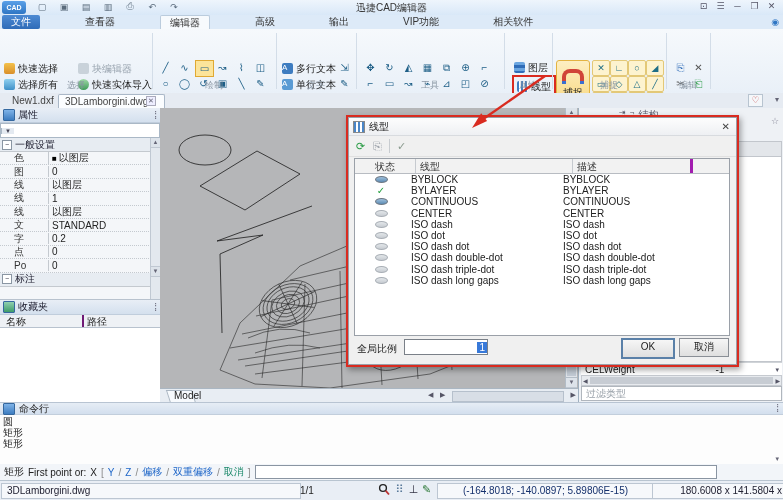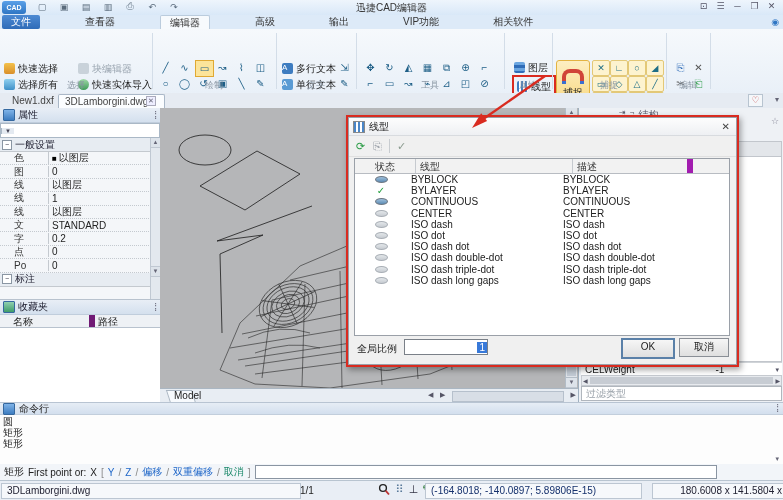--- a/index.html
+++ b/index.html
@@ -346,21 +346,21 @@
         <div style="height:118px;"></div>
         <div class="sarr" style="border-top:1px solid #c0c8d2;">▼</div>
       </div>
     </div>
     <div class="phead">
       <span class="picon" style="background:linear-gradient(#8fd0b0,#3f9c6a);"></span>
       <span>收藏夹</span>
       <span style="margin-left:auto;color:#667;">⁞</span>
     </div>
     <div style="height:12px;background:#eef1f5;border-bottom:1px solid #b8c2ce;display:flex;">
-      <span style="width:76px;padding-left:13px;border-right:6px solid #701a75;">名称</span>
+      <span style="width:76px;padding-left:6px;border-right:2px solid #701a75;">名称</span>
       <span style="padding-left:3px;">路径</span>
     </div>
     <div style="height:78px;background:#fff;"></div>
   </div>
 
   <div id="canvas" class="abs">
     <svg width="418" height="280" viewBox="0 0 418 280">
       <g stroke="#1b1b1b" stroke-width="0.8" fill="none">
         <ellipse cx="45" cy="42" rx="26" ry="15"></ellipse>
         <polygon points="40,78 97,43 140,66 85,102"></polygon>
@@ -484,42 +484,42 @@
     <span class="abs" style="left:300px;top:4px;">1/1</span>
     <span class="sicon" style="left:378px;">
       <svg width="12" height="13" viewBox="0 0 12 13">
           <circle cx="5" cy="5" r="3.4" fill="none" stroke="#222" stroke-width="1.4"></circle>
           <line x1="7.6" y1="7.6" x2="11" y2="11.5" stroke="#b33" stroke-width="1.8"></line>
         </svg>
     </span>
     <span class="sicon" style="left:393px;color:#5a7a9a;">⠿</span>
     <span class="sicon" style="left:407px;">⊥</span>
     <span class="sicon" style="left:420px;color:#2f7a3a;">✎</span>
-    <span class="sunken" style="left:425px;width:205px;color:#15306c;">(-164.8018; -140.0897; 5.89806E-15)</span>
+    <span class="sunken" style="left:437px;width:205px;color:#15306c;text-align:center;">(-164.8018; -140.0897; 5.89806E-15)</span>
     <span class="sunken" style="left:652px;width:124px;text-align:right;">180.6008 x 141.5804 x 173.8424</span>
   </div>
 
   <div id="dialogwrap" class="abs">
     <div id="dlg">
       <div class="dlg-title">
         <span style="width:10px;height:10px;background:repeating-linear-gradient(90deg,#4a86c8 0 2px,#fff 2px 4px);border:1px solid #888;"></span>
         <span>线型</span>
         <span style="margin-left:auto;color:#444;font-size:10px;padding-right:2px;">✕</span>
       </div>
       <div class="row" style="height:20px;padding-left:4px;gap:2px;border-bottom:1px solid #e0e0e0;">
         <span class="tbi" style="color:#2f9e4a;">⟳</span>
         <span class="tbi" style="color:#9aa0a8;">⎘</span>
         <span style="width:1px;height:14px;background:#c8ccd0;margin:0 2px;"></span>
         <span class="tbi" style="color:#8a9a8e;">✓</span>
       </div>
       <div class="lt-table">
         <div class="lt-head">
           <span class="lt-c1" style="width:52px;">状态</span>
           <span class="lt-c2" style="width:148px;">线型</span>
-          <span style="flex:1;border-right:6px solid #a21caf;padding:1px 4px;">描述</span>
+          <span style="flex:1;border-right:3px solid #a21caf;padding:1px 4px;">描述</span>
           <span style="width:28px;border-right:none;"></span>
         </div>
         <div class="lt-row">
             <span class="lt-c1">
               <span class="lens"></span>
             </span>
             <span class="lt-c2">BYBLOCK</span>
             <span class="lt-c3">BYBLOCK</span>
           </div>
         <div class="lt-row">

